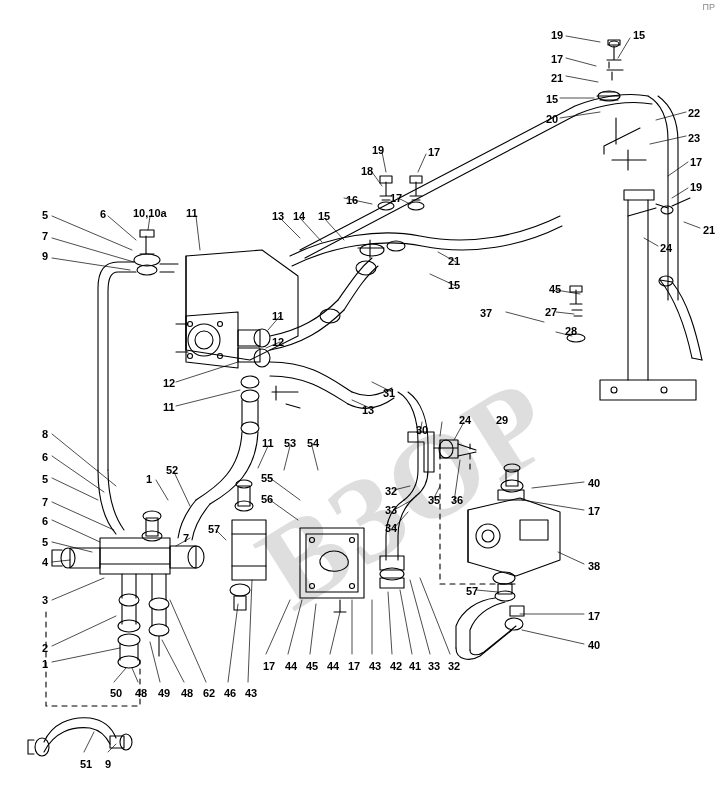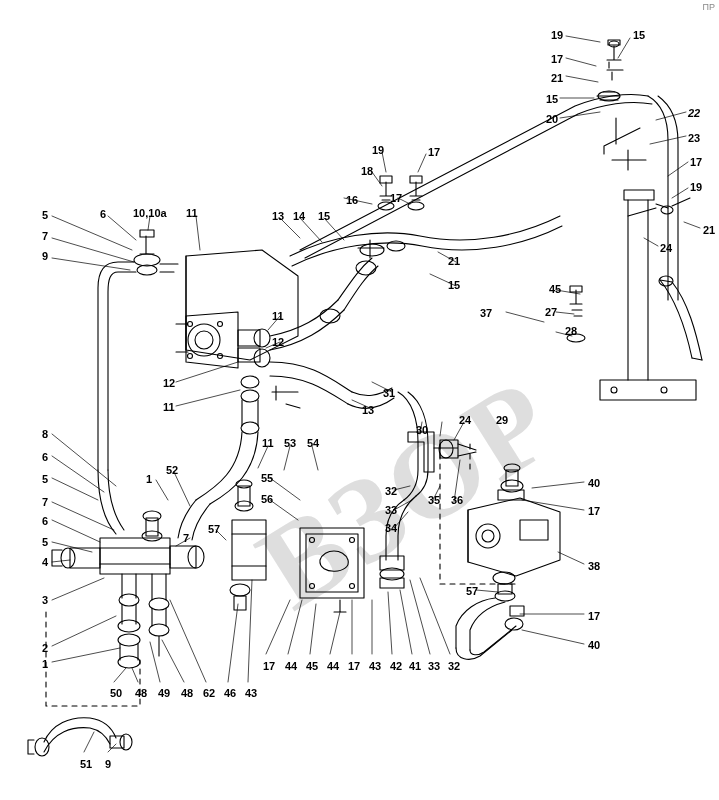--- a/index.html
+++ b/index.html
@@ -296,21 +296,21 @@
       </g>
     </g>
   </svg>
 
   <div class="lbl" style="left:551px;top:30px;">19</div>
   <div class="lbl" style="left:633px;top:30px;">15</div>
   <div class="lbl" style="left:551px;top:54px;">17</div>
   <div class="lbl" style="left:551px;top:73px;">21</div>
   <div class="lbl" style="left:546px;top:94px;">15</div>
   <div class="lbl" style="left:546px;top:114px;">20</div>
-  <div class="lbl" style="left:688px;top:108px;font-style:italic;">22</div>
+  <div class="lbl" style="left:688px;top:108px;">22</div>
   <div class="lbl" style="left:688px;top:133px;">23</div>
   <div class="lbl" style="left:690px;top:157px;">17</div>
   <div class="lbl" style="left:690px;top:182px;">19</div>
   <div class="lbl" style="left:703px;top:225px;">21</div>
   <div class="lbl" style="left:660px;top:243px;">24</div>
   <div class="lbl" style="left:372px;top:145px;">19</div>
   <div class="lbl" style="left:428px;top:147px;">17</div>
   <div class="lbl" style="left:361px;top:166px;">18</div>
   <div class="lbl" style="left:346px;top:195px;">16</div>
   <div class="lbl" style="left:390px;top:193px;">17</div>

